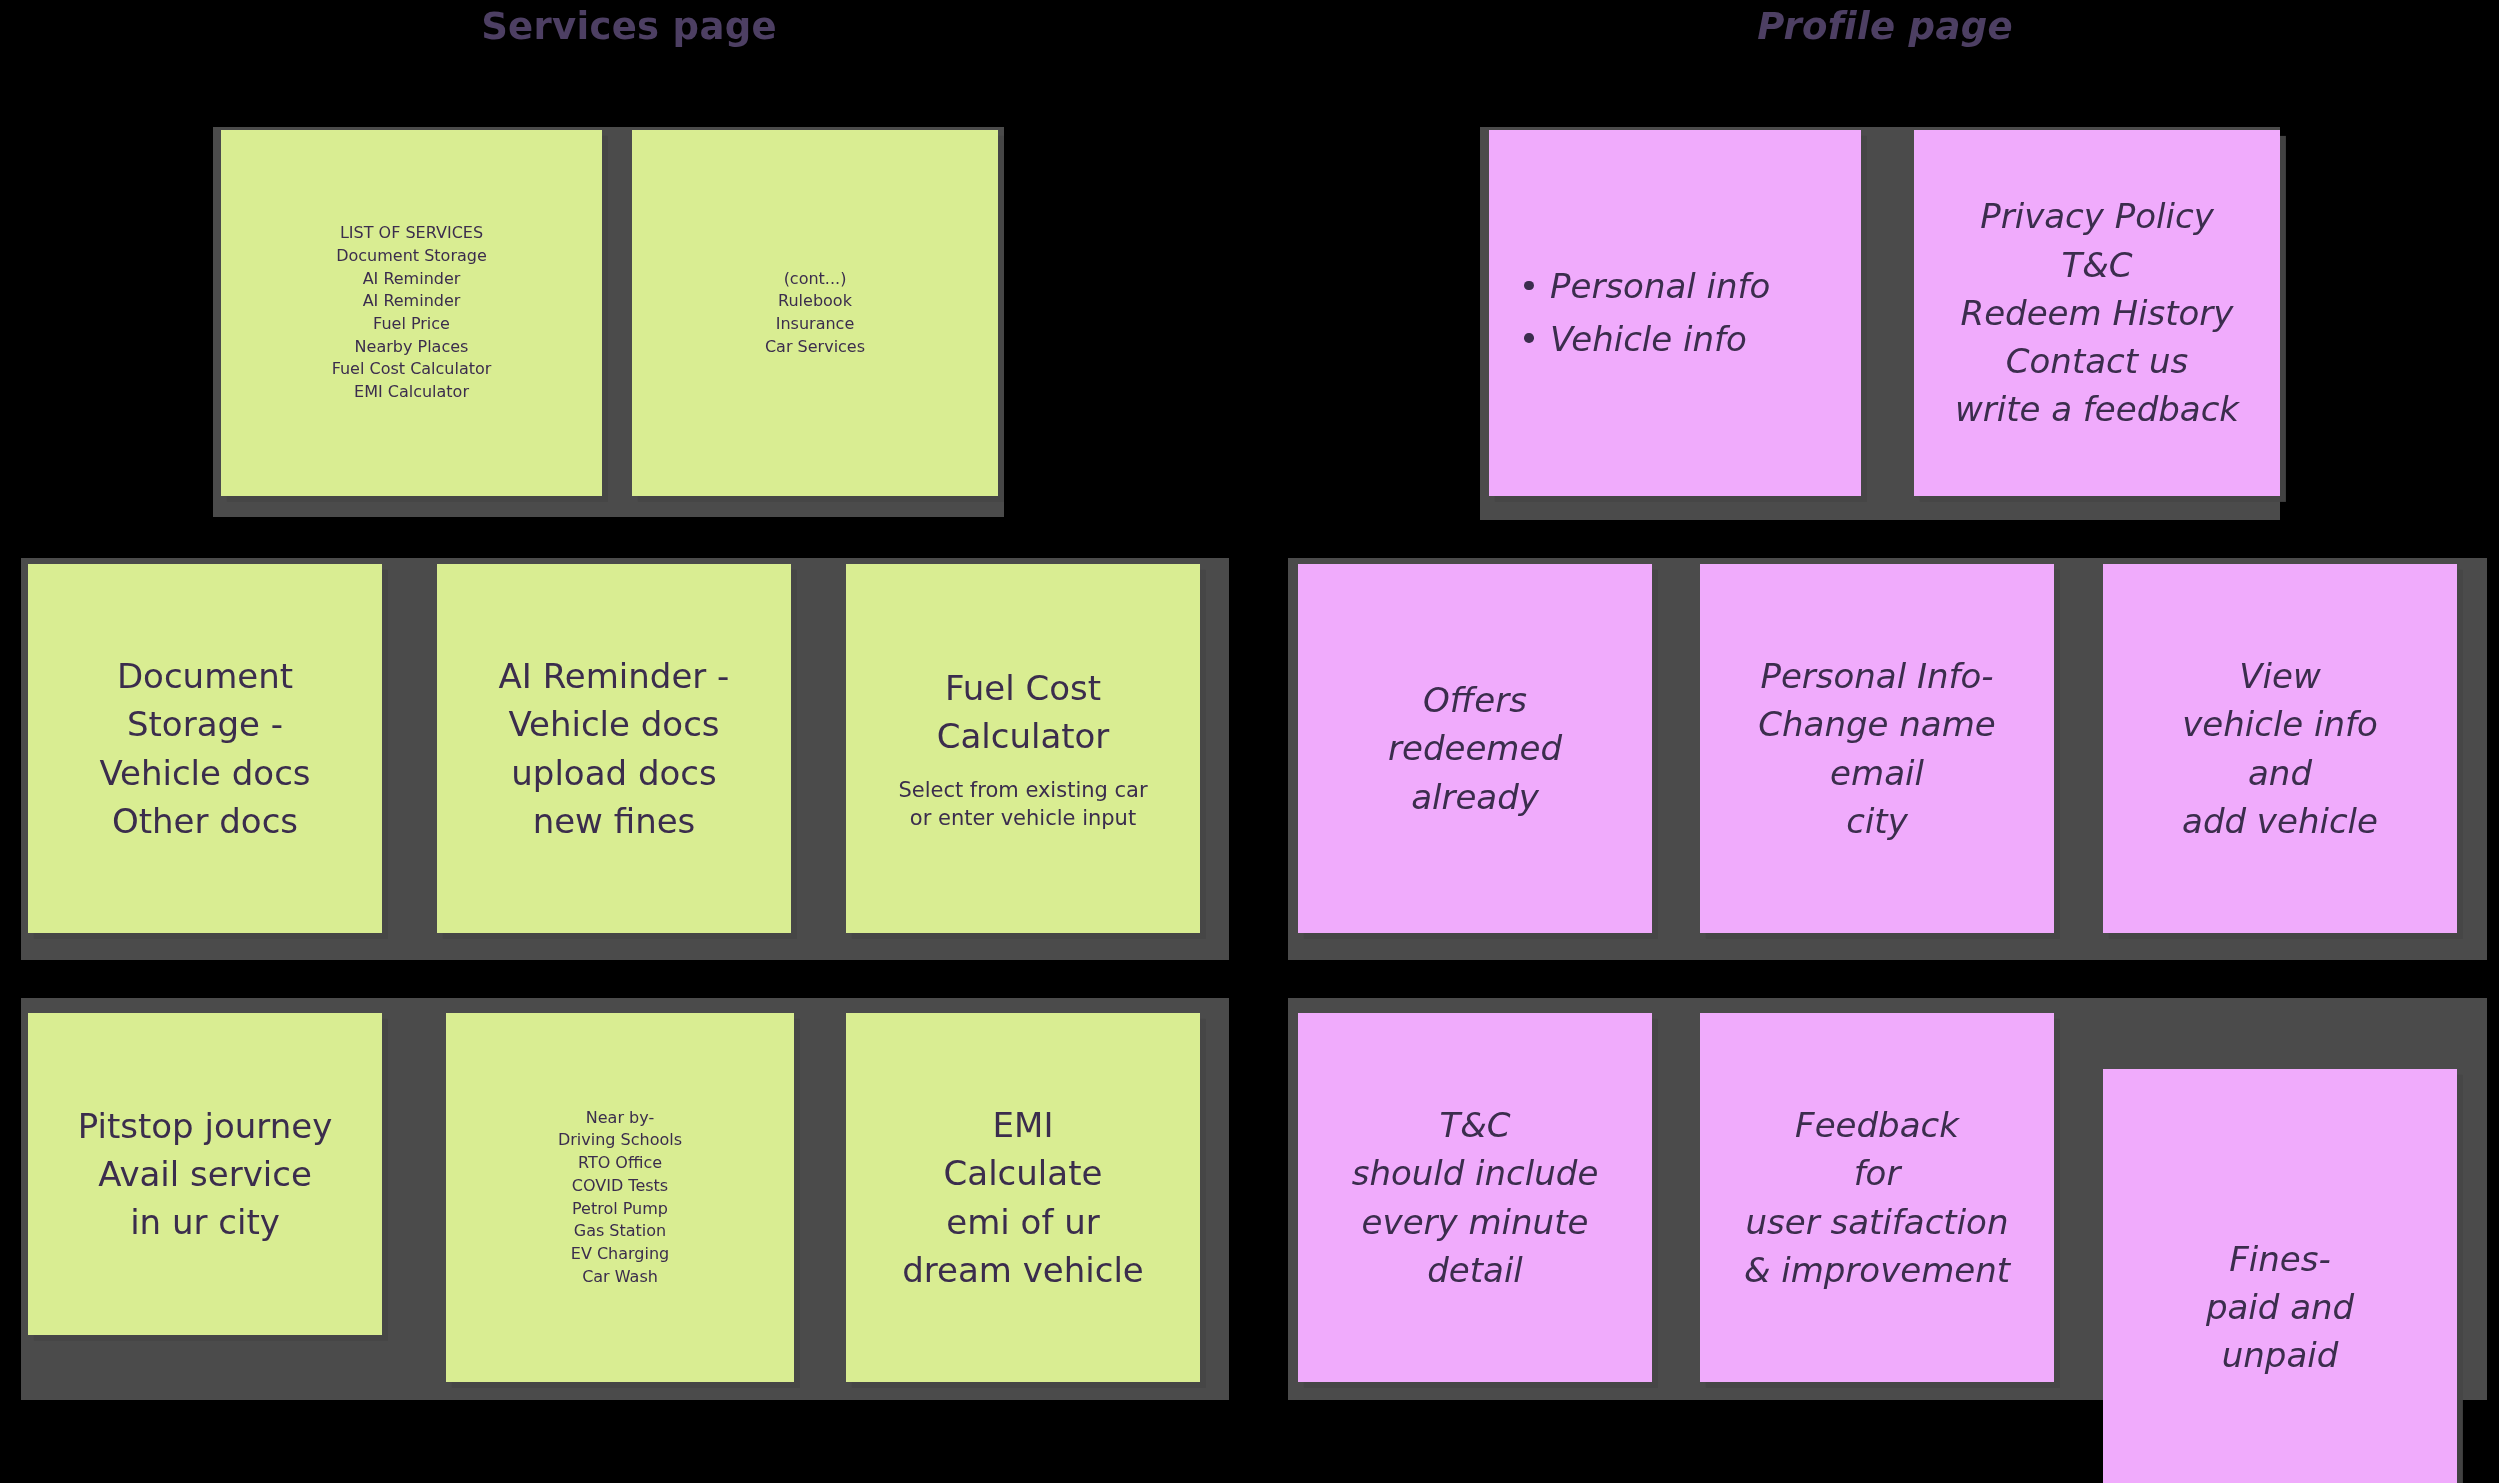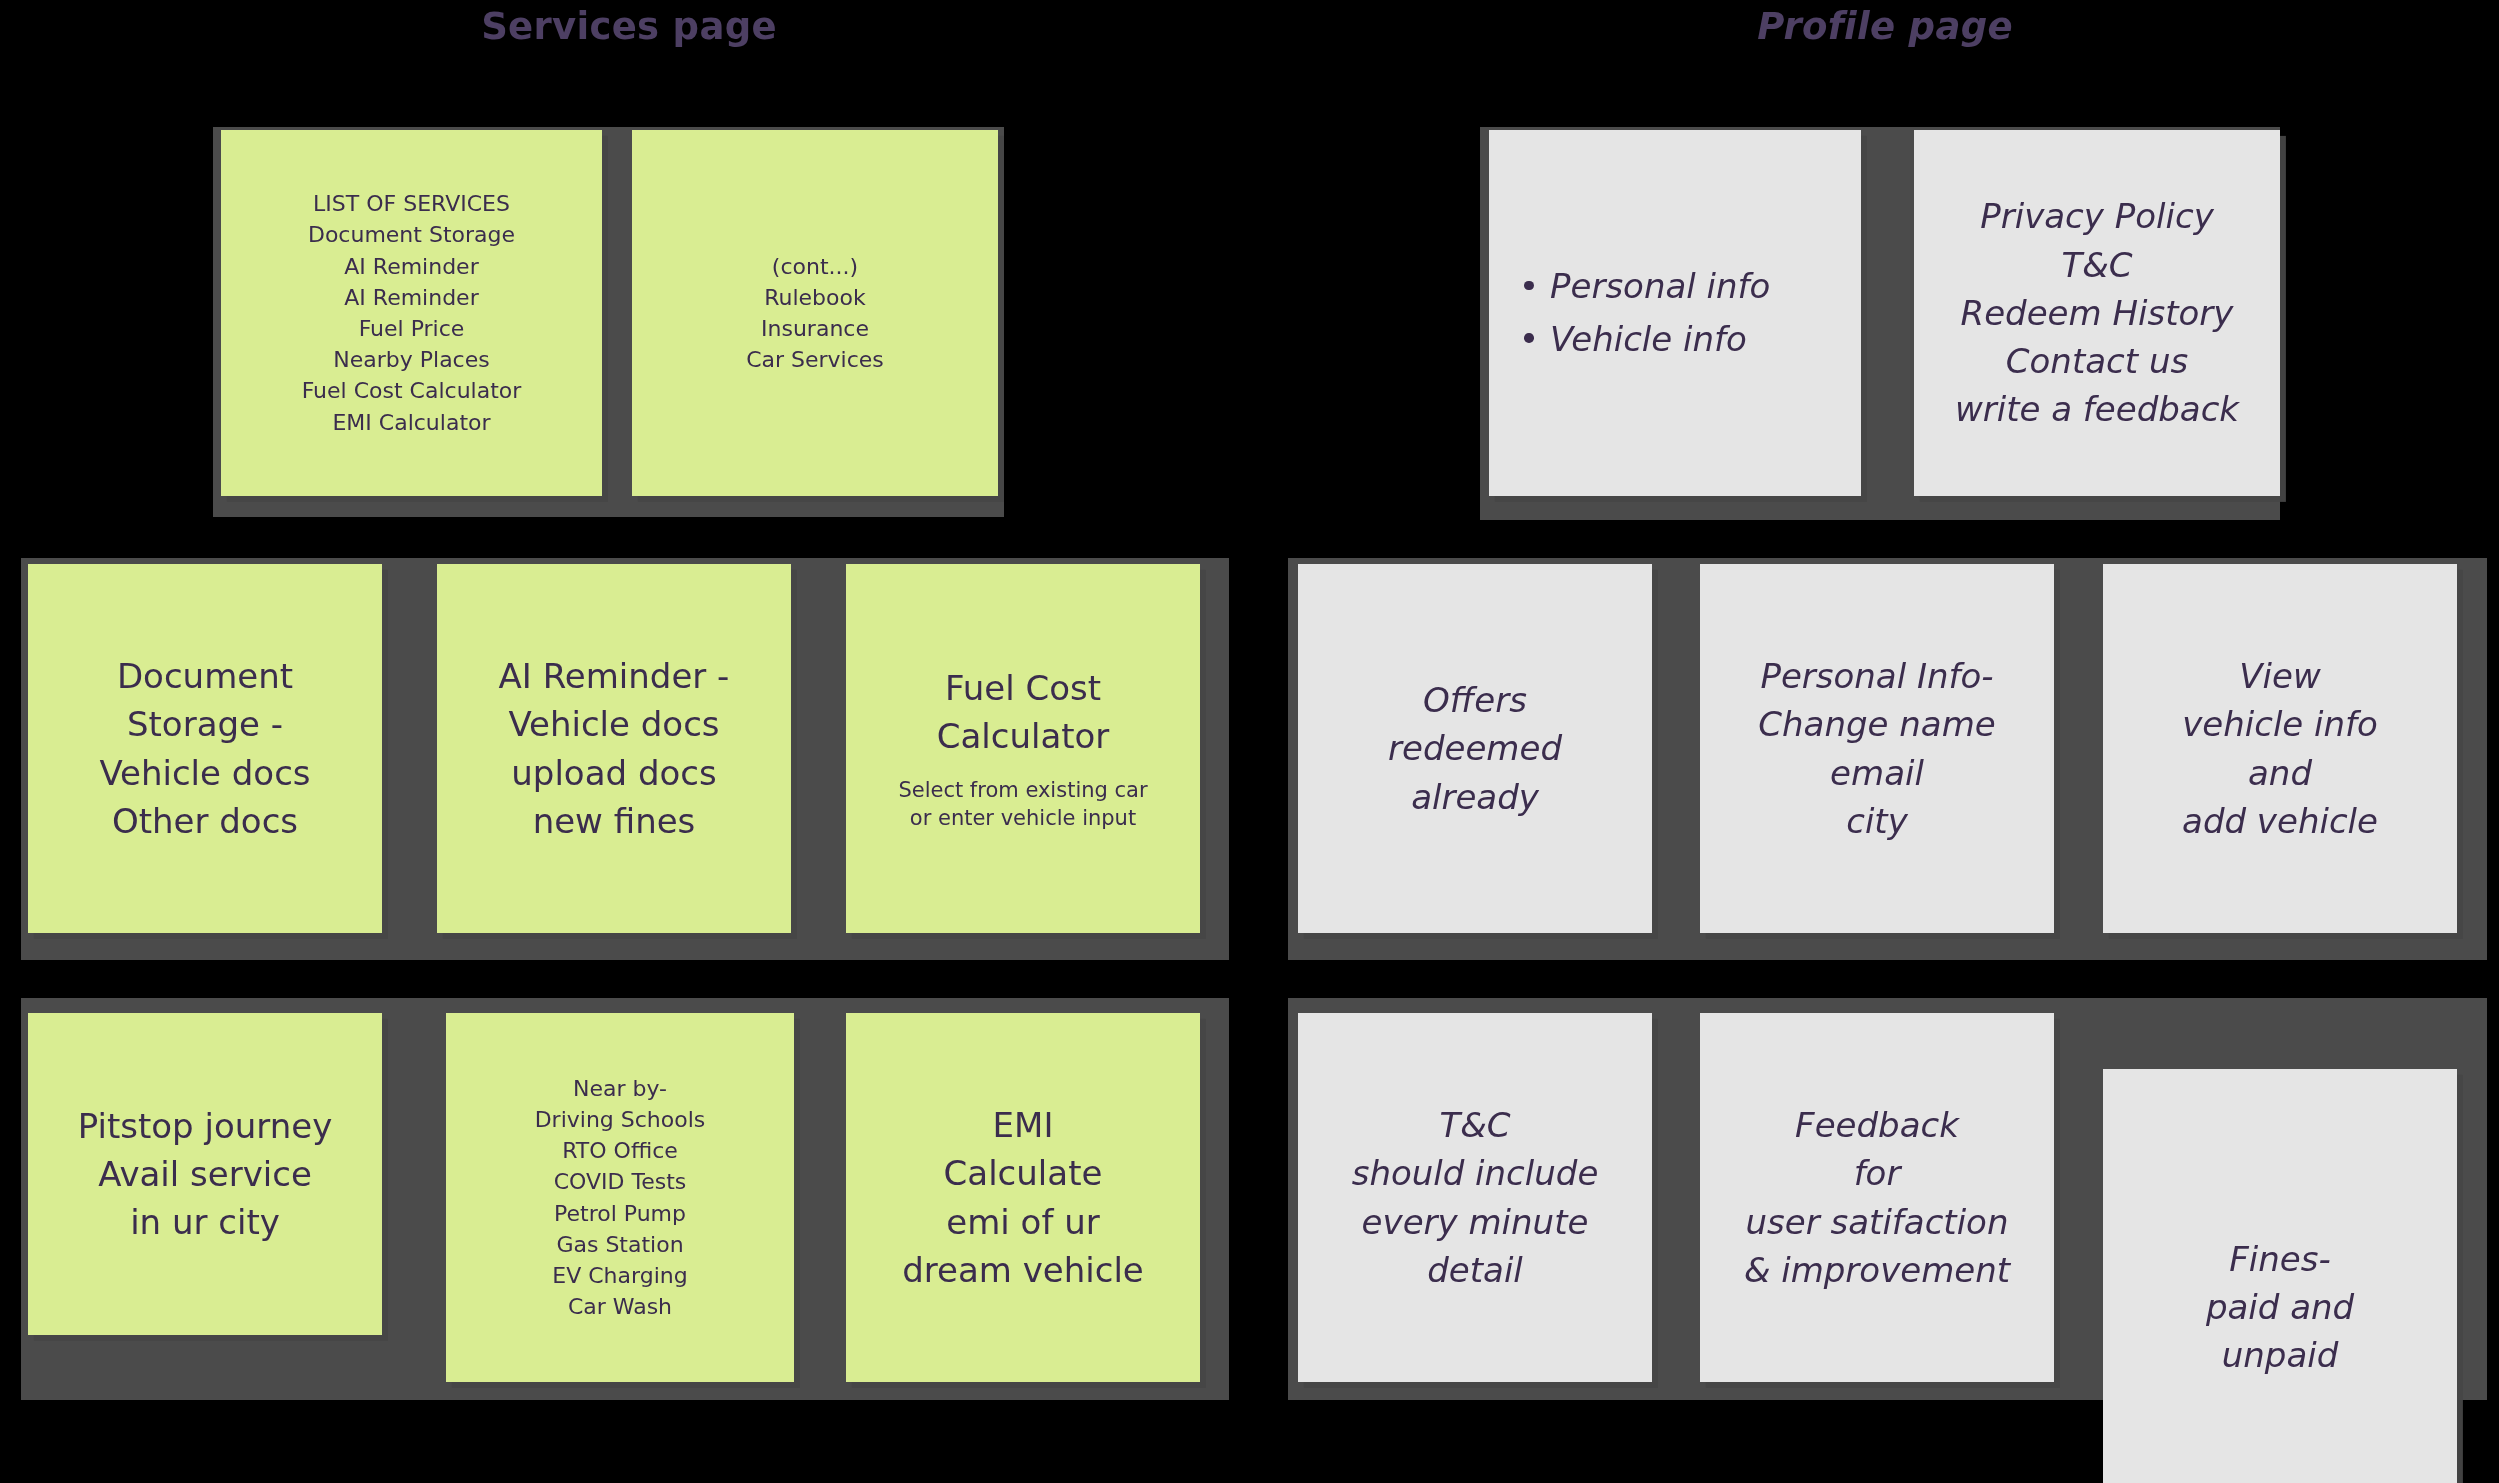--- a/index.html
+++ b/index.html
@@ -34,26 +34,26 @@
     display:flex;
     flex-direction:column;
     align-items:center;
     justify-content:center;
     text-align:center;
     color:#3b2d4d;
     box-shadow:5.9px 5.9px 0 0 rgba(70,70,70,0.95);
     font-family:"DejaVu Sans", sans-serif;
   }
   .card.green{background:#d9ed92;}
-  .card.blue{background:#e5e5e5;}
+  .card.blue{background:#f0abfc;}
 
   .card .line{display:block;line-height:1.30;}
 
   
-  .t-small .line{font-size:22px;line-height:1.42;}
+  .t-small .line{font-size:16px;line-height:1.42;}
   .t-big   .line{font-size:34px;line-height:1.42;}
 
   .sub .line{font-size:21px;line-height:1.35;}
 
   .bullets{
     text-align:right;
     padding-left:35px;
   }
   .bullets .line{
     font-size:34px;line-height:1.55;display:flex;align-items:baseline;gap:16.5px;

